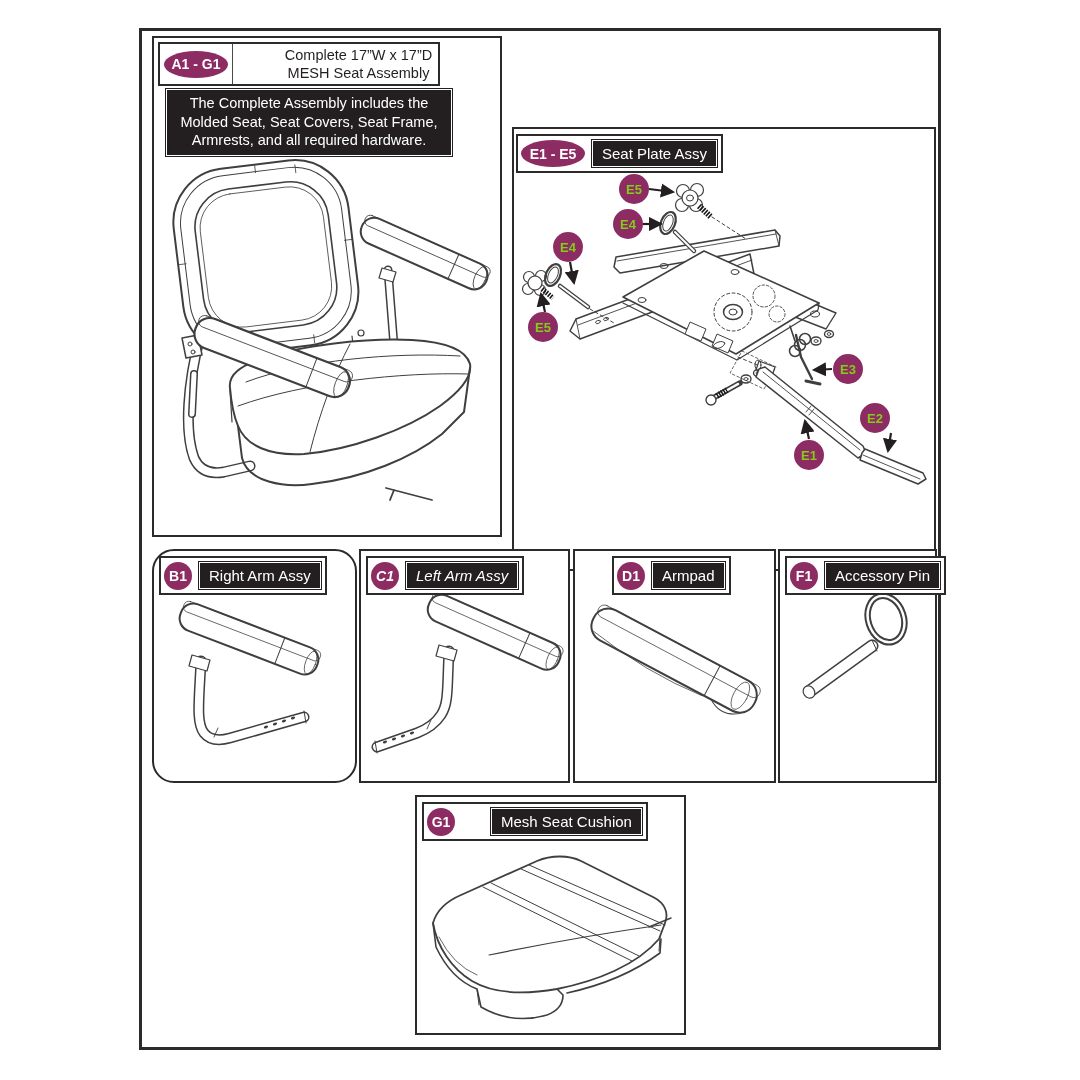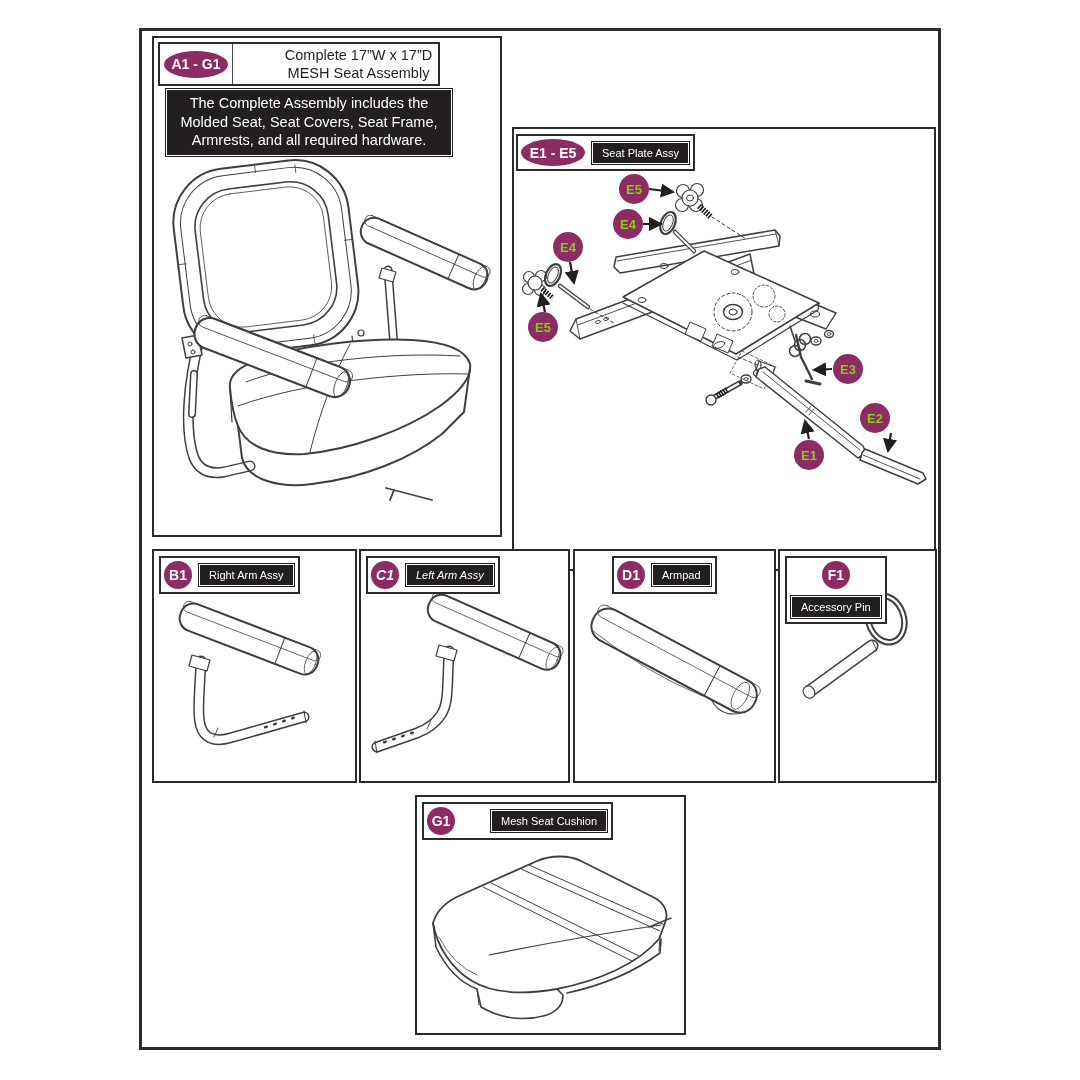--- a/index.html
+++ b/index.html
@@ -12,21 +12,21 @@
            border:3px solid var(--frame,#2b2b2b); }
   .panel { position:absolute; background:#fff; border:2px solid var(--frame,#2b2b2b);
            box-sizing:border-box; }
   
   .phead { position:absolute; display:inline-flex; align-items:center; gap:6px;
            border:2px solid var(--frame,#2b2b2b); background:#fff; padding:3px; z-index:5; }
   .badge { background:var(--badge_purple,#8c2c63); color:#fff; font-weight:bold;
            display:flex; align-items:center; justify-content:center; flex:none; }
   .badge.circle { width:28px; height:28px; border-radius:50%; font-size:14px; }
   .badge.oval   { width:64px; height:27px; border-radius:50%; font-size:14px; }
-  .plabel { background:var(--label_black,#231f20); color:#fff; font-size:11px;
+  .plabel { background:var(--label_black,#231f20); color:#fff; font-size:15px;
             padding:5px 10px; white-space:nowrap; border:1px solid var(--label_black,#231f20);
             box-shadow: inset 0 0 0 1px #fff; }
   
   .ahead { position:absolute; left:4px; top:4px; width:282px; height:44px;
            border:2px solid var(--frame,#2b2b2b); display:flex; box-sizing:border-box; background:#fff;gap:46px; }
   .ahead-badge { width:72px; display:flex; align-items:center; justify-content:center;
                  border-right:1px solid #4a4a4a; }
   .ahead-title { flex:1; display:flex; flex-direction:column; align-items:center;
                  justify-content:center; font-size:14.5px; line-height:1.25; font-weight:500; }
   .adesc { position:absolute; left:4px; top:50px; width:288px; box-sizing:border-box;
@@ -244,21 +244,21 @@
 
   <div class="callout" style="left:105px; top:45px;">E5</div>
   <div class="callout" style="left:99px;  top:80px;">E4</div>
   <div class="callout" style="left:39px;  top:103px;">E4</div>
   <div class="callout" style="left:14px;  top:183px;">E5</div>
   <div class="callout" style="left:319px; top:225px;">E3</div>
   <div class="callout" style="left:280px; top:311px;">E1</div>
   <div class="callout" style="left:346px; top:274px;">E2</div>
 </div>
 
-<div class="panel" style="left:152px; top:549px; width:205px; height:234px;">
+<div class="panel" style="left:152px; top:549px; width:205px; height:234px;border-radius:22px;">
   <div class="phead" style="left:5px; top:5px;">
     <span class="badge circle">B1</span>
     <span class="plabel">Right Arm Assy</span>
   </div>
   <svg class="draw" width="201" height="230" viewBox="0 0 201 230">
     <g>
       <path class="ln" d="M47,110 C45,150 42,172 50,182 Q58,192 76,187 L150,166" stroke-width="11"></path>
       <path class="wh" d="M47,110 C45,150 42,172 50,182 Q58,192 76,187 L150,166" stroke-width="8"></path>
       <path class="ln" d="M150,160 L152,172" stroke-width="1"></path>
       <path class="ln" d="M60,186 l4,-9" stroke-width="0.9"></path>
@@ -314,21 +314,21 @@
       <rect class="ln" x="8" y="93" width="182" height="13" rx="6" stroke-width="0.7"></rect>
       <path class="ln" d="M142,93 v34" stroke-width="1"></path>
       <ellipse class="ln" cx="174" cy="110" rx="7" ry="15" stroke-width="0.7"></ellipse>
       <path class="ln" d="M150,127 Q166,138 182,126" stroke-width="1"></path>
       <path class="ln" d="M14,122 Q80,134 140,128" stroke-width="0.7"></path>
     </g>
   </svg>
 </div>
 
 <div class="panel" style="left:778px; top:549px; width:159px; height:234px;">
-  <div class="phead" style="left:5px; top:5px;flex-direction:column;">
+  <div class="phead" style="left:5px; top:5px;">
     <span class="badge circle">F1</span>
     <span class="plabel">Accessory Pin</span>
   </div>
   <svg class="draw" width="155" height="230" viewBox="0 0 155 230">
     <g>
       <ellipse class="ln" cx="106" cy="68" rx="20" ry="26" transform="rotate(-18 106 68)" stroke-width="2"></ellipse>
       <ellipse class="ln" cx="106" cy="68" rx="15.5" ry="21.5" transform="rotate(-18 106 68)" stroke-width="2"></ellipse>
       <path class="ln" d="M30,140 L92,95" stroke-width="13"></path>
       <path class="wh" d="M30,140 L92,95" stroke-width="10"></path>
       <ellipse class="lnf" cx="29" cy="141" rx="5.5" ry="6.5" transform="rotate(-35 29 141)" stroke-width="1.2"></ellipse>

